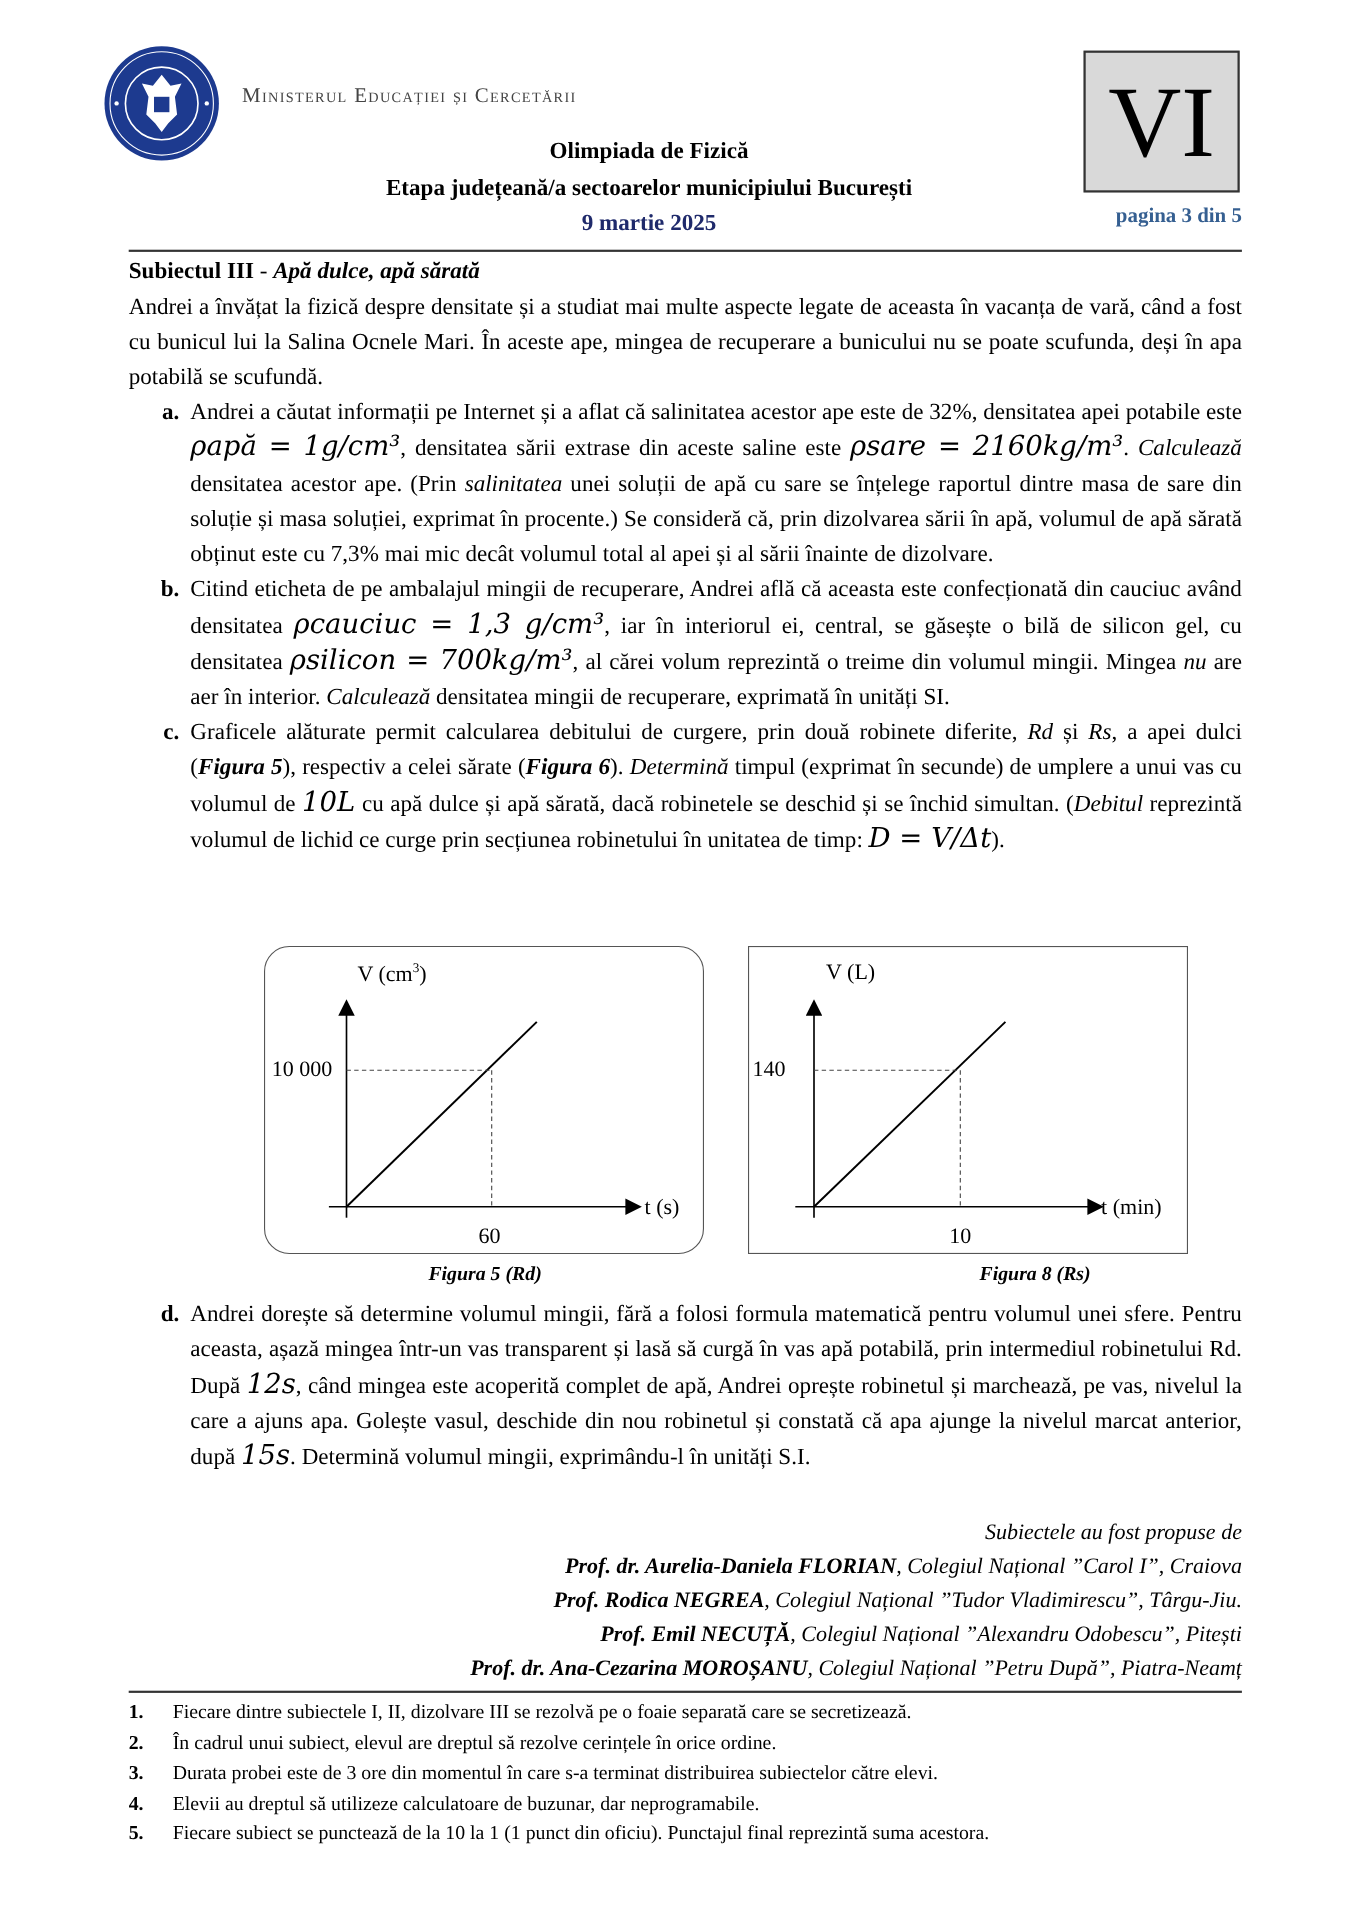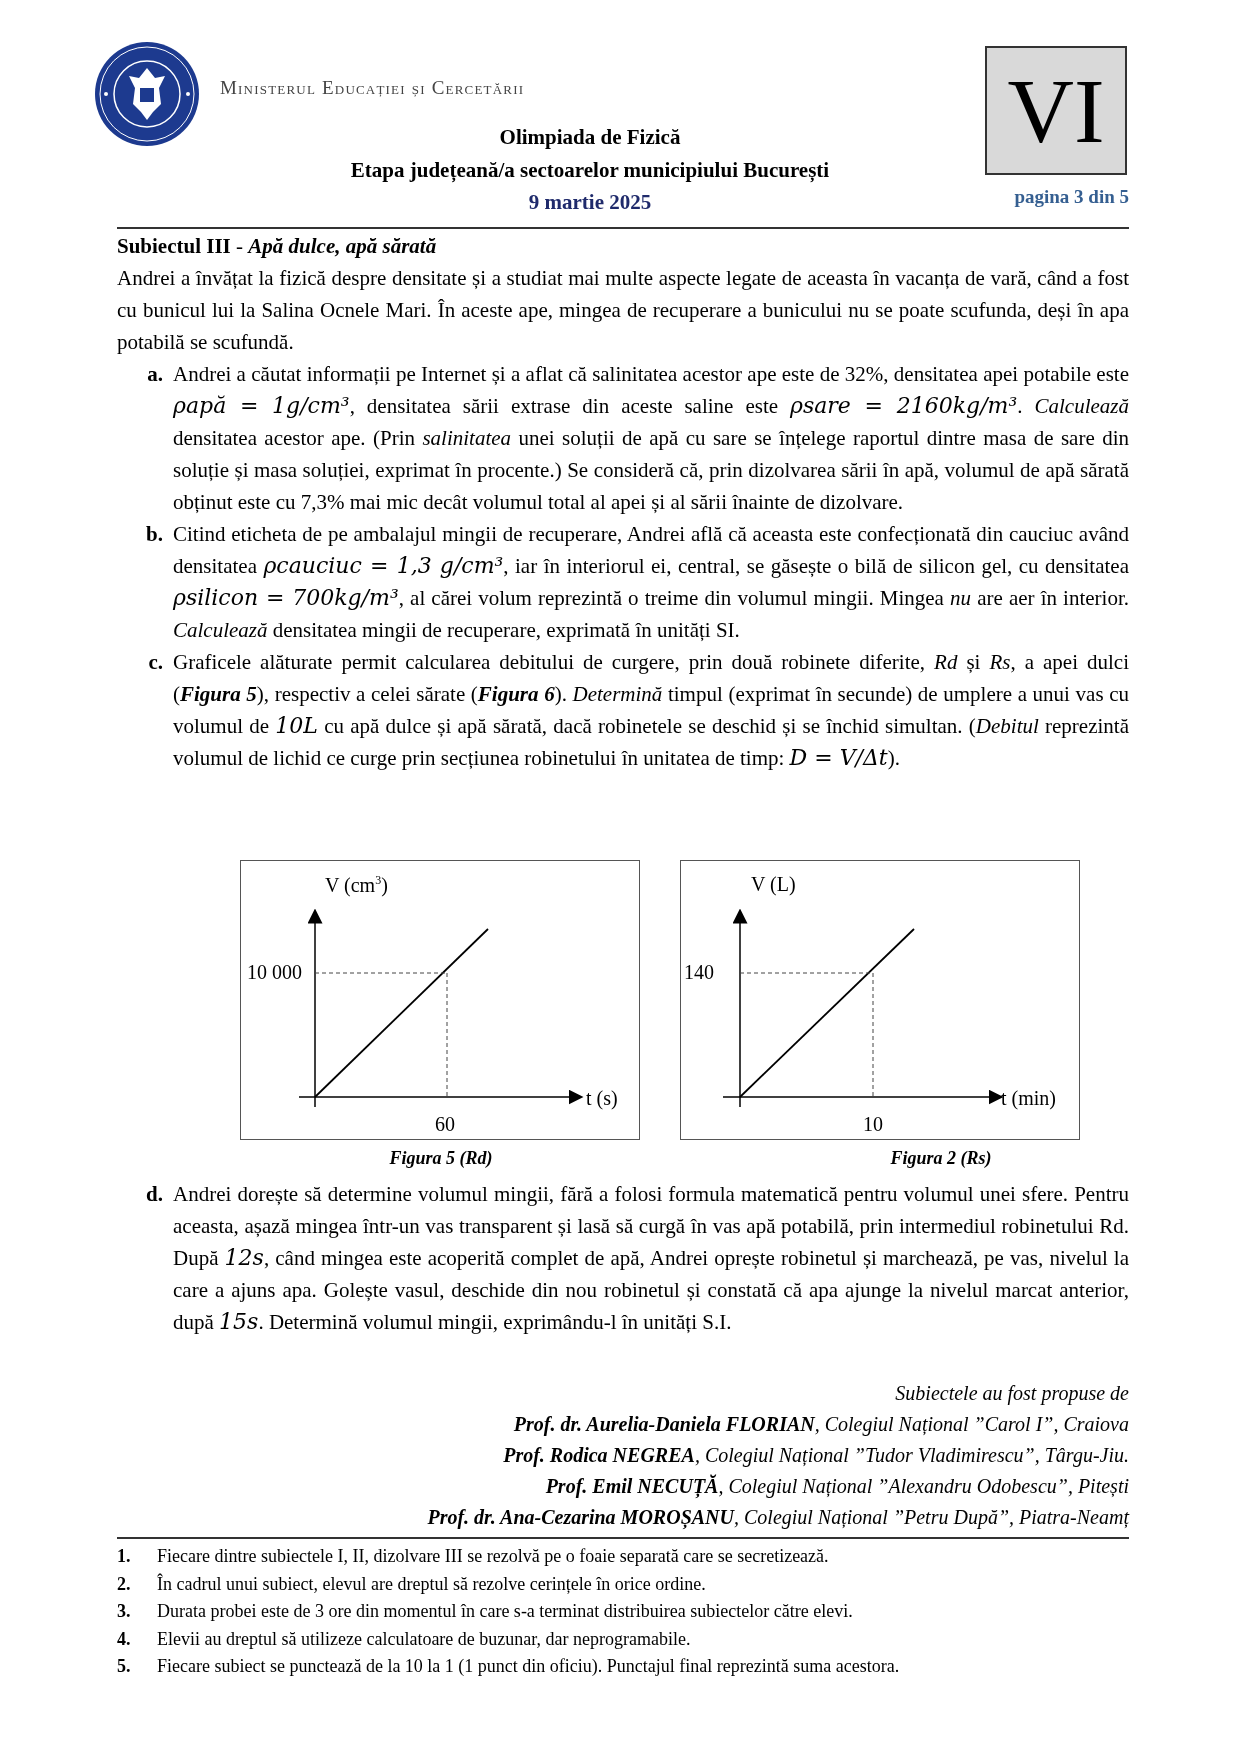--- a/index.html
+++ b/index.html
@@ -13,21 +13,21 @@
   .title2 { left:0; width:1180px; top:158px; text-align:center; font-size:21px; font-weight:bold; }
   .date { left:0; width:1180px; top:190px; text-align:center; font-size:21px; font-weight:bold; color:#1f2a6b; }
   .pageinfo { right:112px; top:186px; font-size:19px; font-weight:bold; color:#355f91; }
   .hr-top { left:117px; top:227px; width:1012px; height:2px; background:#333; }
   .content { left:117px; top:230px; width:1012px; font-size:21px; line-height:32px; }
   .content p { margin:0; text-align:justify; }
   .subj { font-weight:bold; }
   .item { display:flex; }
   .item .lbl { width:56px; flex:none; font-weight:bold; text-align:right; padding-right:10px; box-sizing:border-box; }
   .item .txt { flex:1; text-align:justify; }
-  .math { font-family:"DejaVu Serif", serif; font-style:italic; font-size:22px; }
+  .math { font-family:"DejaVu Serif", serif; font-style:italic; font-size:25px; }
   .figs { left:240px; top:860px; width:840px; height:305px; }
   .fig { position:absolute; top:0; width:400px; height:280px; border:1.5px solid #555; box-sizing:border-box; }
   .fig svg { position:absolute; left:0; top:0; }
   .fig-cap { position:absolute; top:287px; width:400px; text-align:center; font-size:18px; font-weight:bold; font-style:italic; }
   .ax-lbl { position:absolute; font-size:20px; }
   .authors { right:112px; top:1378px; width:900px; text-align:right; font-size:20px; line-height:31px; font-style:italic; }
   .authors b { font-weight:bold; }
   .hr-bot { left:117px; top:1537px; width:1012px; height:1.5px; background:#333; }
   .rules { left:117px; top:1543px; width:1012px; font-size:18px; line-height:27.5px; }
   .rule { display:flex; }
@@ -75,21 +75,21 @@
 
   <div class="item">
     <div class="lbl">c.</div>
     <div class="txt">
       <span>Graficele alăturate permit calcularea debitului de curgere, prin două  robinete diferite, </span><i>Rd</i><span> și </span><i>Rs</i><span>, a apei dulci (</span><b><i>Figura 5</i></b><span>), respectiv a celei sărate (</span><b><i>Figura 6</i></b><span>). </span><i>Determină</i><span> timpul (exprimat în secunde) de umplere a unui vas cu volumul de </span><span class="math">10L</span><span> cu apă dulce și apă sărată, dacă robinetele se deschid și se închid simultan. (</span><i>Debitul</i><span> reprezintă volumul de lichid ce curge prin secțiunea robinetului în unitatea de timp: </span><span class="math">D = V/Δt</span><span>).</span>
     </div>
   </div>
 </div>
 
 <div class="abs figs">
-  <div class="fig" style="left:0;">
+  <div class="fig" style="left:0;border-radius:23px;">
     <svg width="400" height="280" viewBox="0 0 400 280">
       <defs>
           <marker id="ar1" markerWidth="10" markerHeight="10" refX="5" refY="5" orient="auto">
             <path d="M0,0 L10,5 L0,10 z" fill="#000"></path>
           </marker>
         </defs>
       <line x1="74" y1="246" x2="74" y2="55" stroke="#000" stroke-width="1.5" marker-end="url(#ar1)"></line>
       <line x1="58" y1="236" x2="335" y2="236" stroke="#000" stroke-width="1.5" marker-end="url(#ar1)"></line>
       <line x1="74" y1="236" x2="247" y2="68" stroke="#000" stroke-width="1.8"></line>
       <line x1="74" y1="112" x2="206" y2="112" stroke="#444" stroke-width="1" stroke-dasharray="4,3"></line>
@@ -112,21 +112,21 @@
       <line x1="59" y1="246" x2="59" y2="55" stroke="#000" stroke-width="1.5" marker-end="url(#ar2)"></line>
       <line x1="42" y1="236" x2="315" y2="236" stroke="#000" stroke-width="1.5" marker-end="url(#ar2)"></line>
       <line x1="59" y1="236" x2="233" y2="68" stroke="#000" stroke-width="1.8"></line>
       <line x1="59" y1="112" x2="192" y2="112" stroke="#444" stroke-width="1" stroke-dasharray="4,3"></line>
       <line x1="192" y1="112" x2="192" y2="236" stroke="#444" stroke-width="1" stroke-dasharray="4,3"></line>
     </svg>
     <div class="ax-lbl" style="left:70px;top:12px;text-align:center;">V (L)</div>
     <div class="ax-lbl" style="left:3px;top:100px;">140</div>
     <div class="ax-lbl" style="left:320px;top:226px;">t (min)</div>
     <div class="ax-lbl" style="left:182px;top:252px;">10</div>
-    <div class="fig-cap" style="left:60px;"><span>Figura 2 (</span><span>Rs</span><span>)</span></div>
+    <div class="fig-cap" style="left:60px;"><span>Figura 8 (</span><span>Rs</span><span>)</span></div>
   </div>
 </div>
 
 <div class="abs content" style="top:1178px;">
   <div class="item">
     <div class="lbl">d.</div>
     <div class="txt">
       <span>Andrei dorește să determine volumul mingii, fără a folosi formula matematică pentru volumul unei sfere. Pentru aceasta, așază mingea într-un vas transparent și lasă să curgă în vas apă potabilă, prin intermediul robinetului Rd. După </span><span class="math">12s</span><span>, când mingea este acoperită complet de apă, Andrei oprește robinetul și marchează, pe vas, nivelul la care a ajuns apa. Golește vasul, deschide din nou robinetul și constată că apa ajunge la nivelul  marcat anterior, după </span><span class="math">15s</span><span>. Determină volumul mingii, exprimându-l în unități S.I.</span>
     </div>
   </div>

